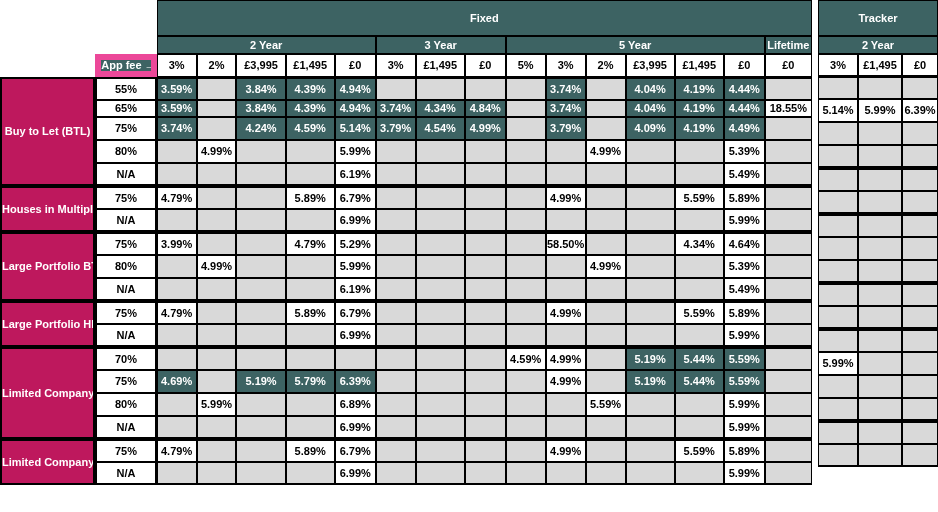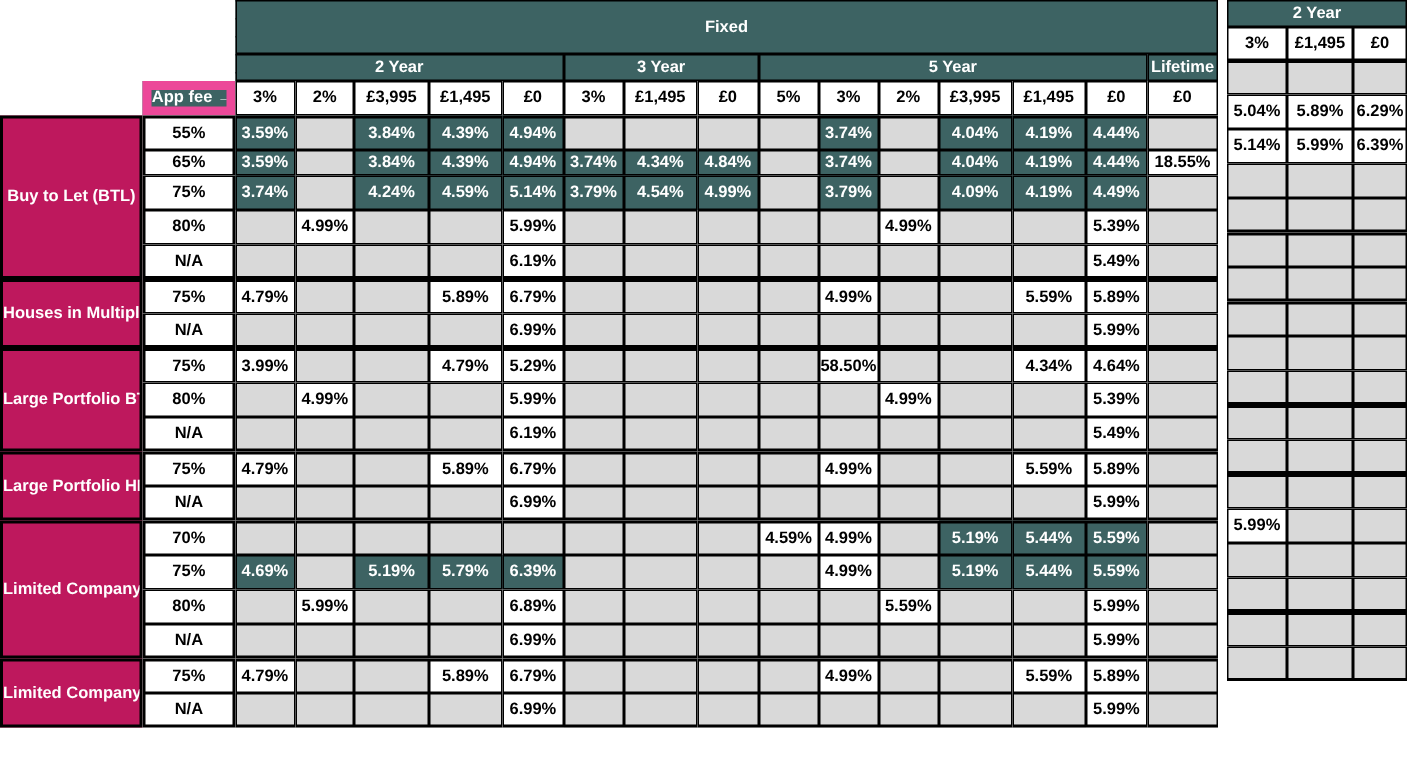--- a/index.html
+++ b/index.html
@@ -524,38 +524,36 @@
   </table>
 
   <table class="sheet" id="sheet-tracker" style="left:818px; top:0; width:120px;">
     <colgroup>
       <col style="width:40px">
         <col style="width:44px">
         <col style="width:36px">
     </colgroup>
     <tbody id="tracker-body">
         <tr>
+          <td class="band" colspan="3" style="height: 36px;">Tracker</td>
+        </tr>
+        <tr>
           <td class="band" colspan="3" style="height: 18px;">2 Year</td>
         </tr>
         <tr>
           <td class="colhead" style="height: 22px;">3%</td>
           <td class="colhead" style="height: 22px;">£1,495</td>
           <td class="colhead" style="height: 22px;">£0</td>
         </tr>
         <tr class="grp-top " style="height: 23px;">
           <td class="cell empty"></td>
           <td class="cell empty"></td>
           <td class="cell empty"></td>
         </tr>
         <tr style="height: 23px;">
-          <td class="cell plain">5.04%</td>
-          <td class="cell plain">5.89%</td>
-          <td class="cell plain">6.29%</td>
-        </tr>
-        <tr style="height: 23px;">
           <td class="cell plain">5.14%</td>
           <td class="cell plain">5.99%</td>
           <td class="cell plain">6.39%</td>
         </tr>
         <tr style="height: 23px;">
           <td class="cell empty"></td>
           <td class="cell empty"></td>
           <td class="cell empty"></td>
         </tr>
         <tr class="grp-bot" style="height: 23px;">

